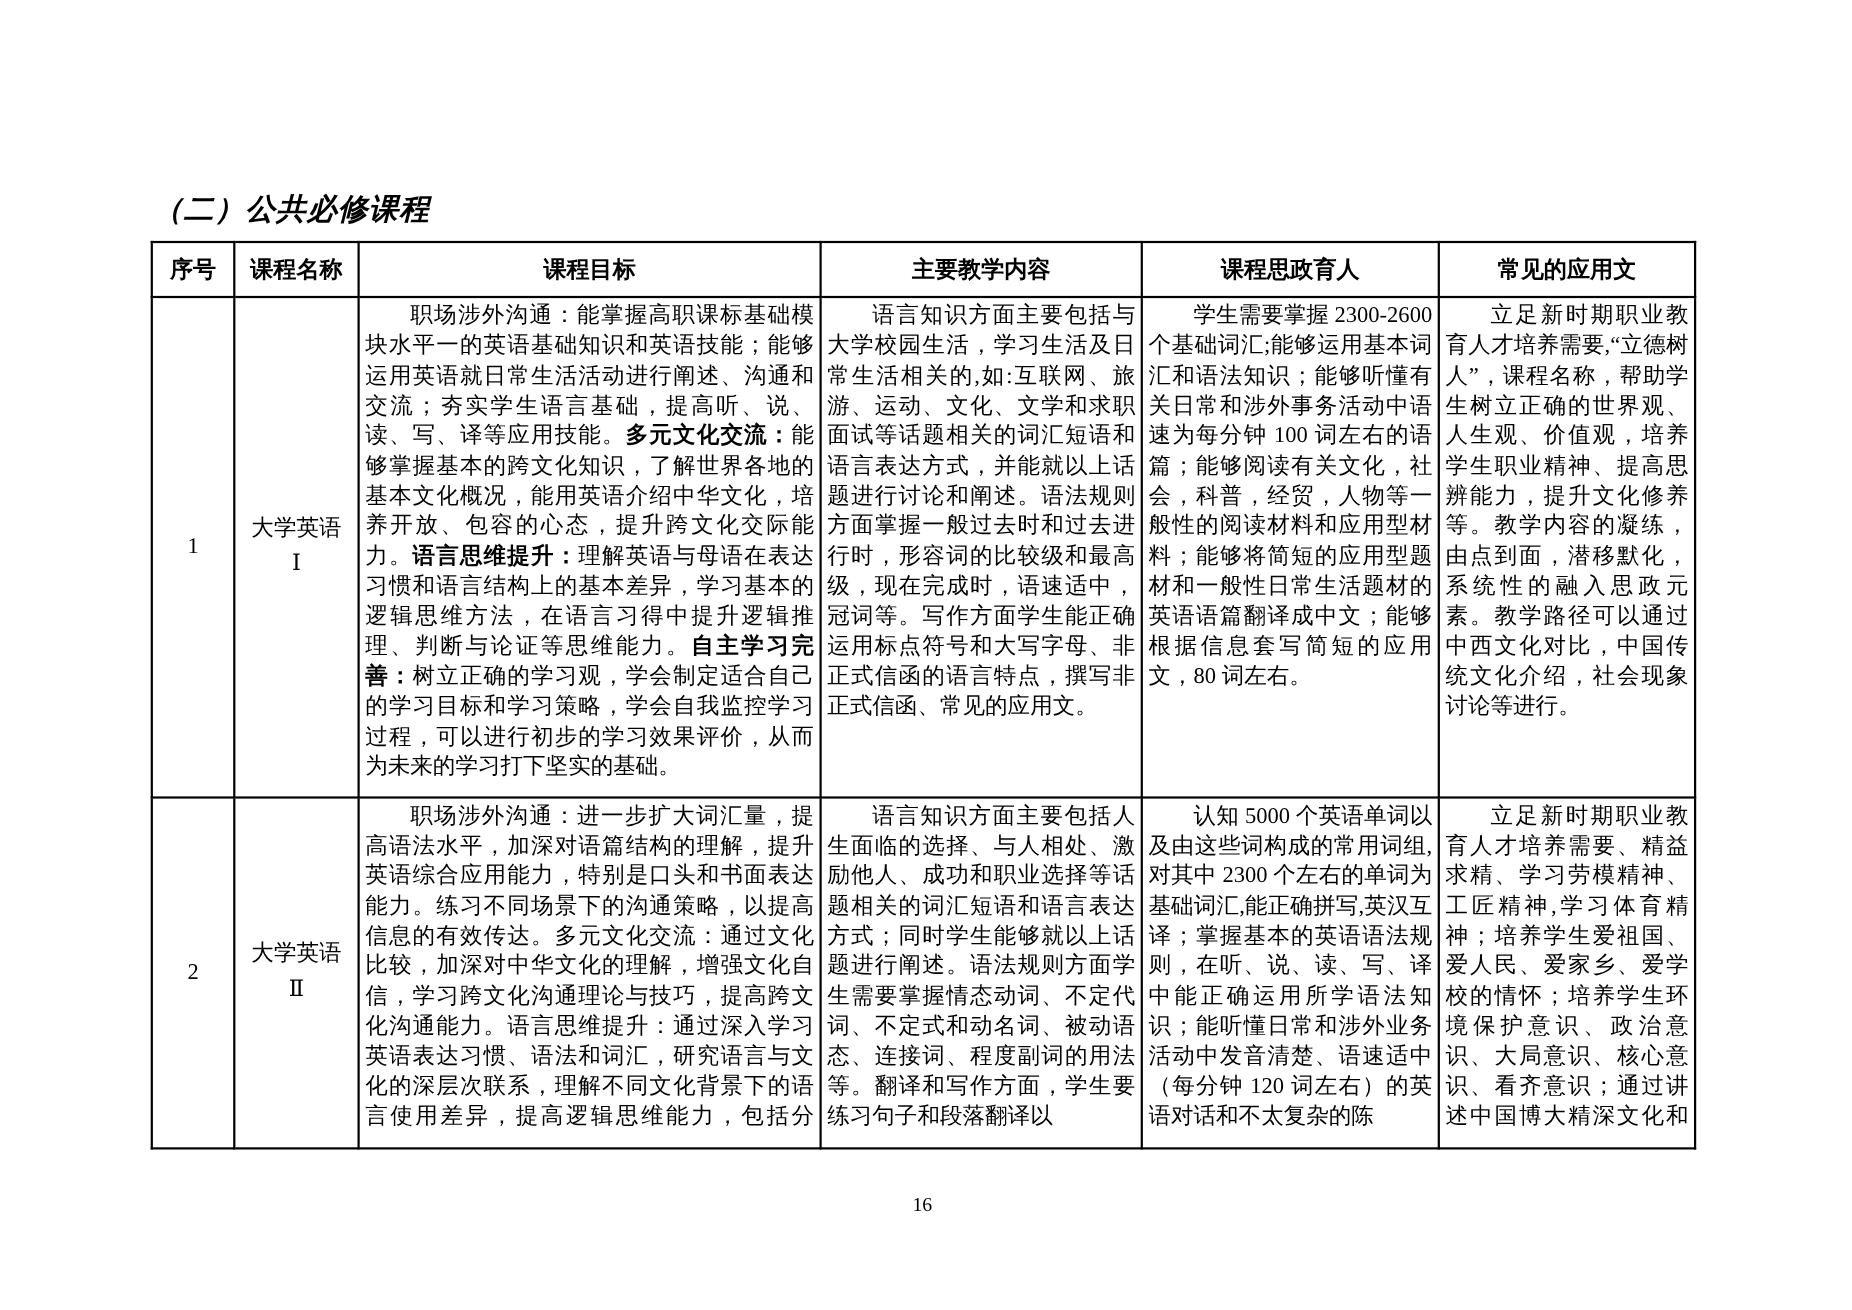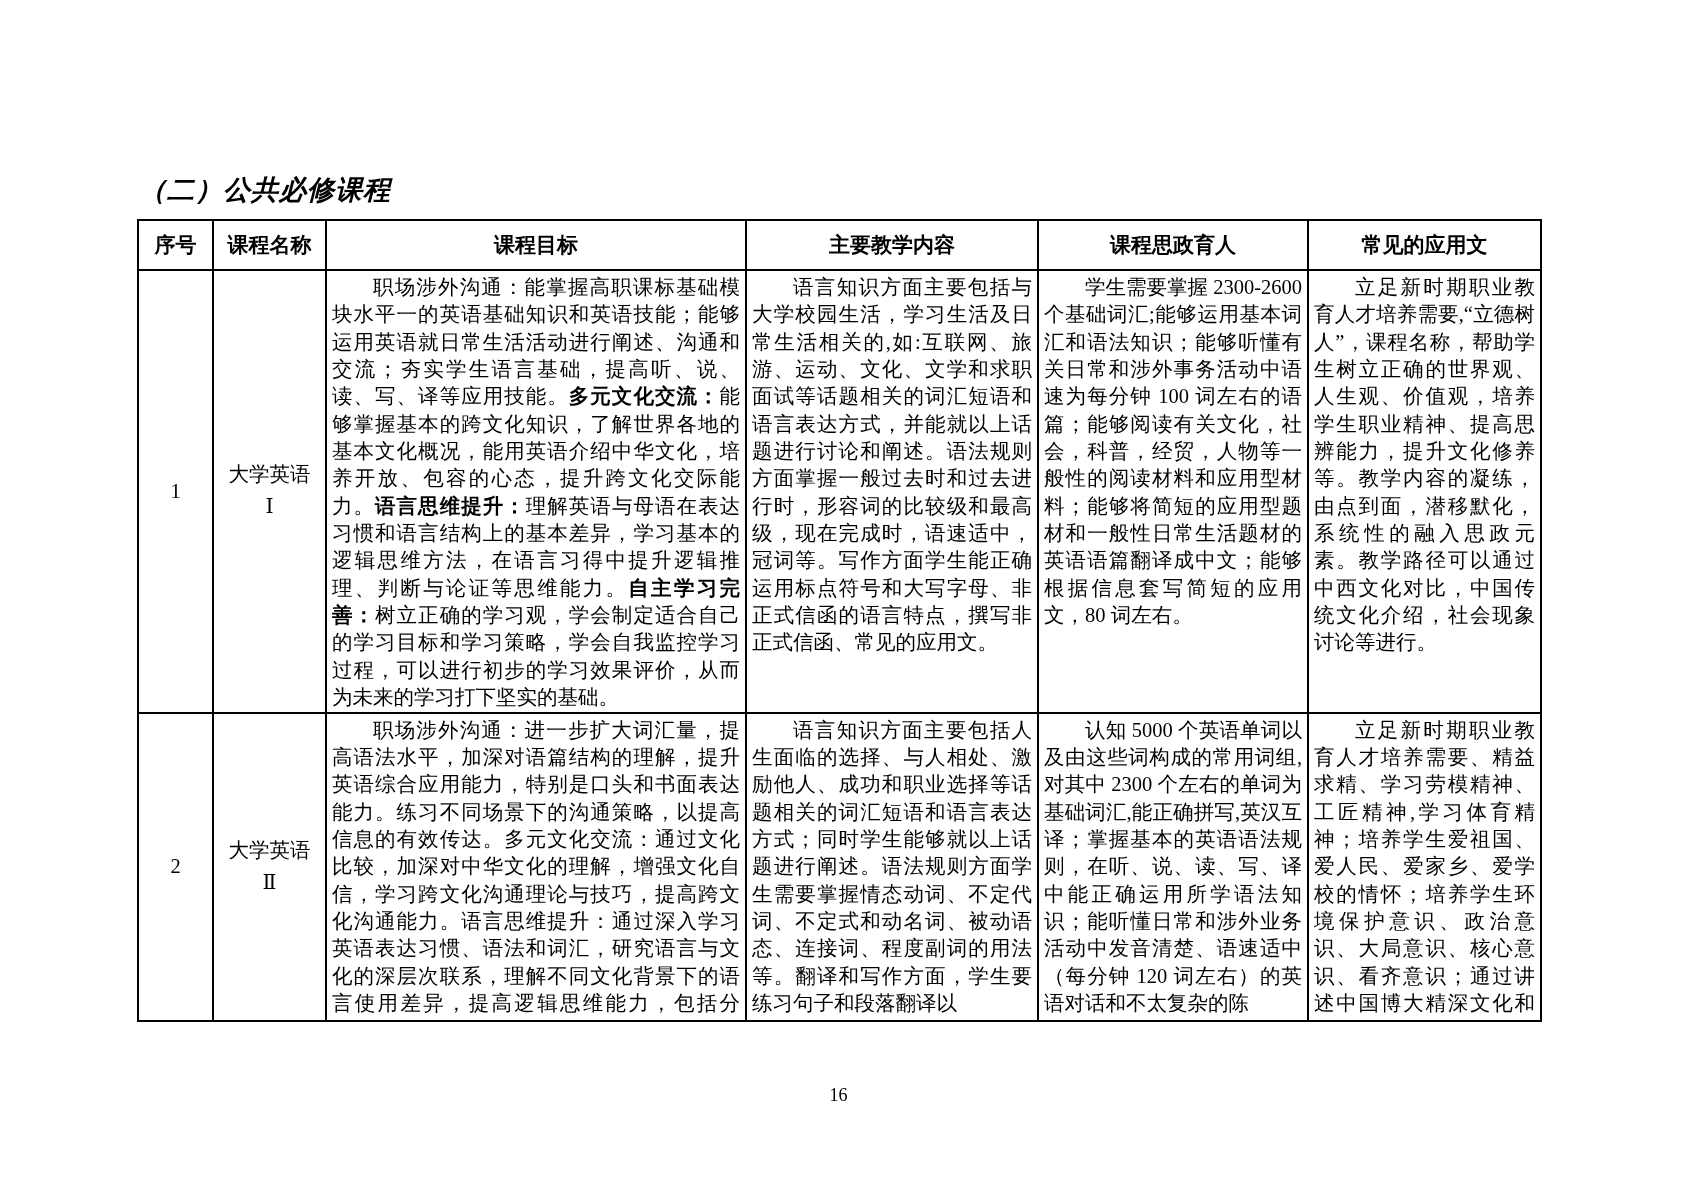--- a/index.html
+++ b/index.html
@@ -43,21 +43,21 @@
   }
   tr.row-1 { height: 438px; }
   tr.row-2 { height: 308px; }
   td.cell-center {
     text-align: center;
     vertical-align: middle;
     font-size: 20.5px;
   }
   td.cell-text {
     vertical-align: top;
-    padding: 3px 5px 0 5px;
+    padding: 3px 5px 12px 5px;
     font-size: 20.5px;
     line-height: 27.35px;
     text-align: justify;
     text-justify: inter-character;
   }
   td.cell-text .para { text-indent: 2em; }
   .clip { max-height: 302px; overflow: hidden; }
   .course-name-box { line-height: 1.55; }
   .course-level { display: block; }
   .page-number {

